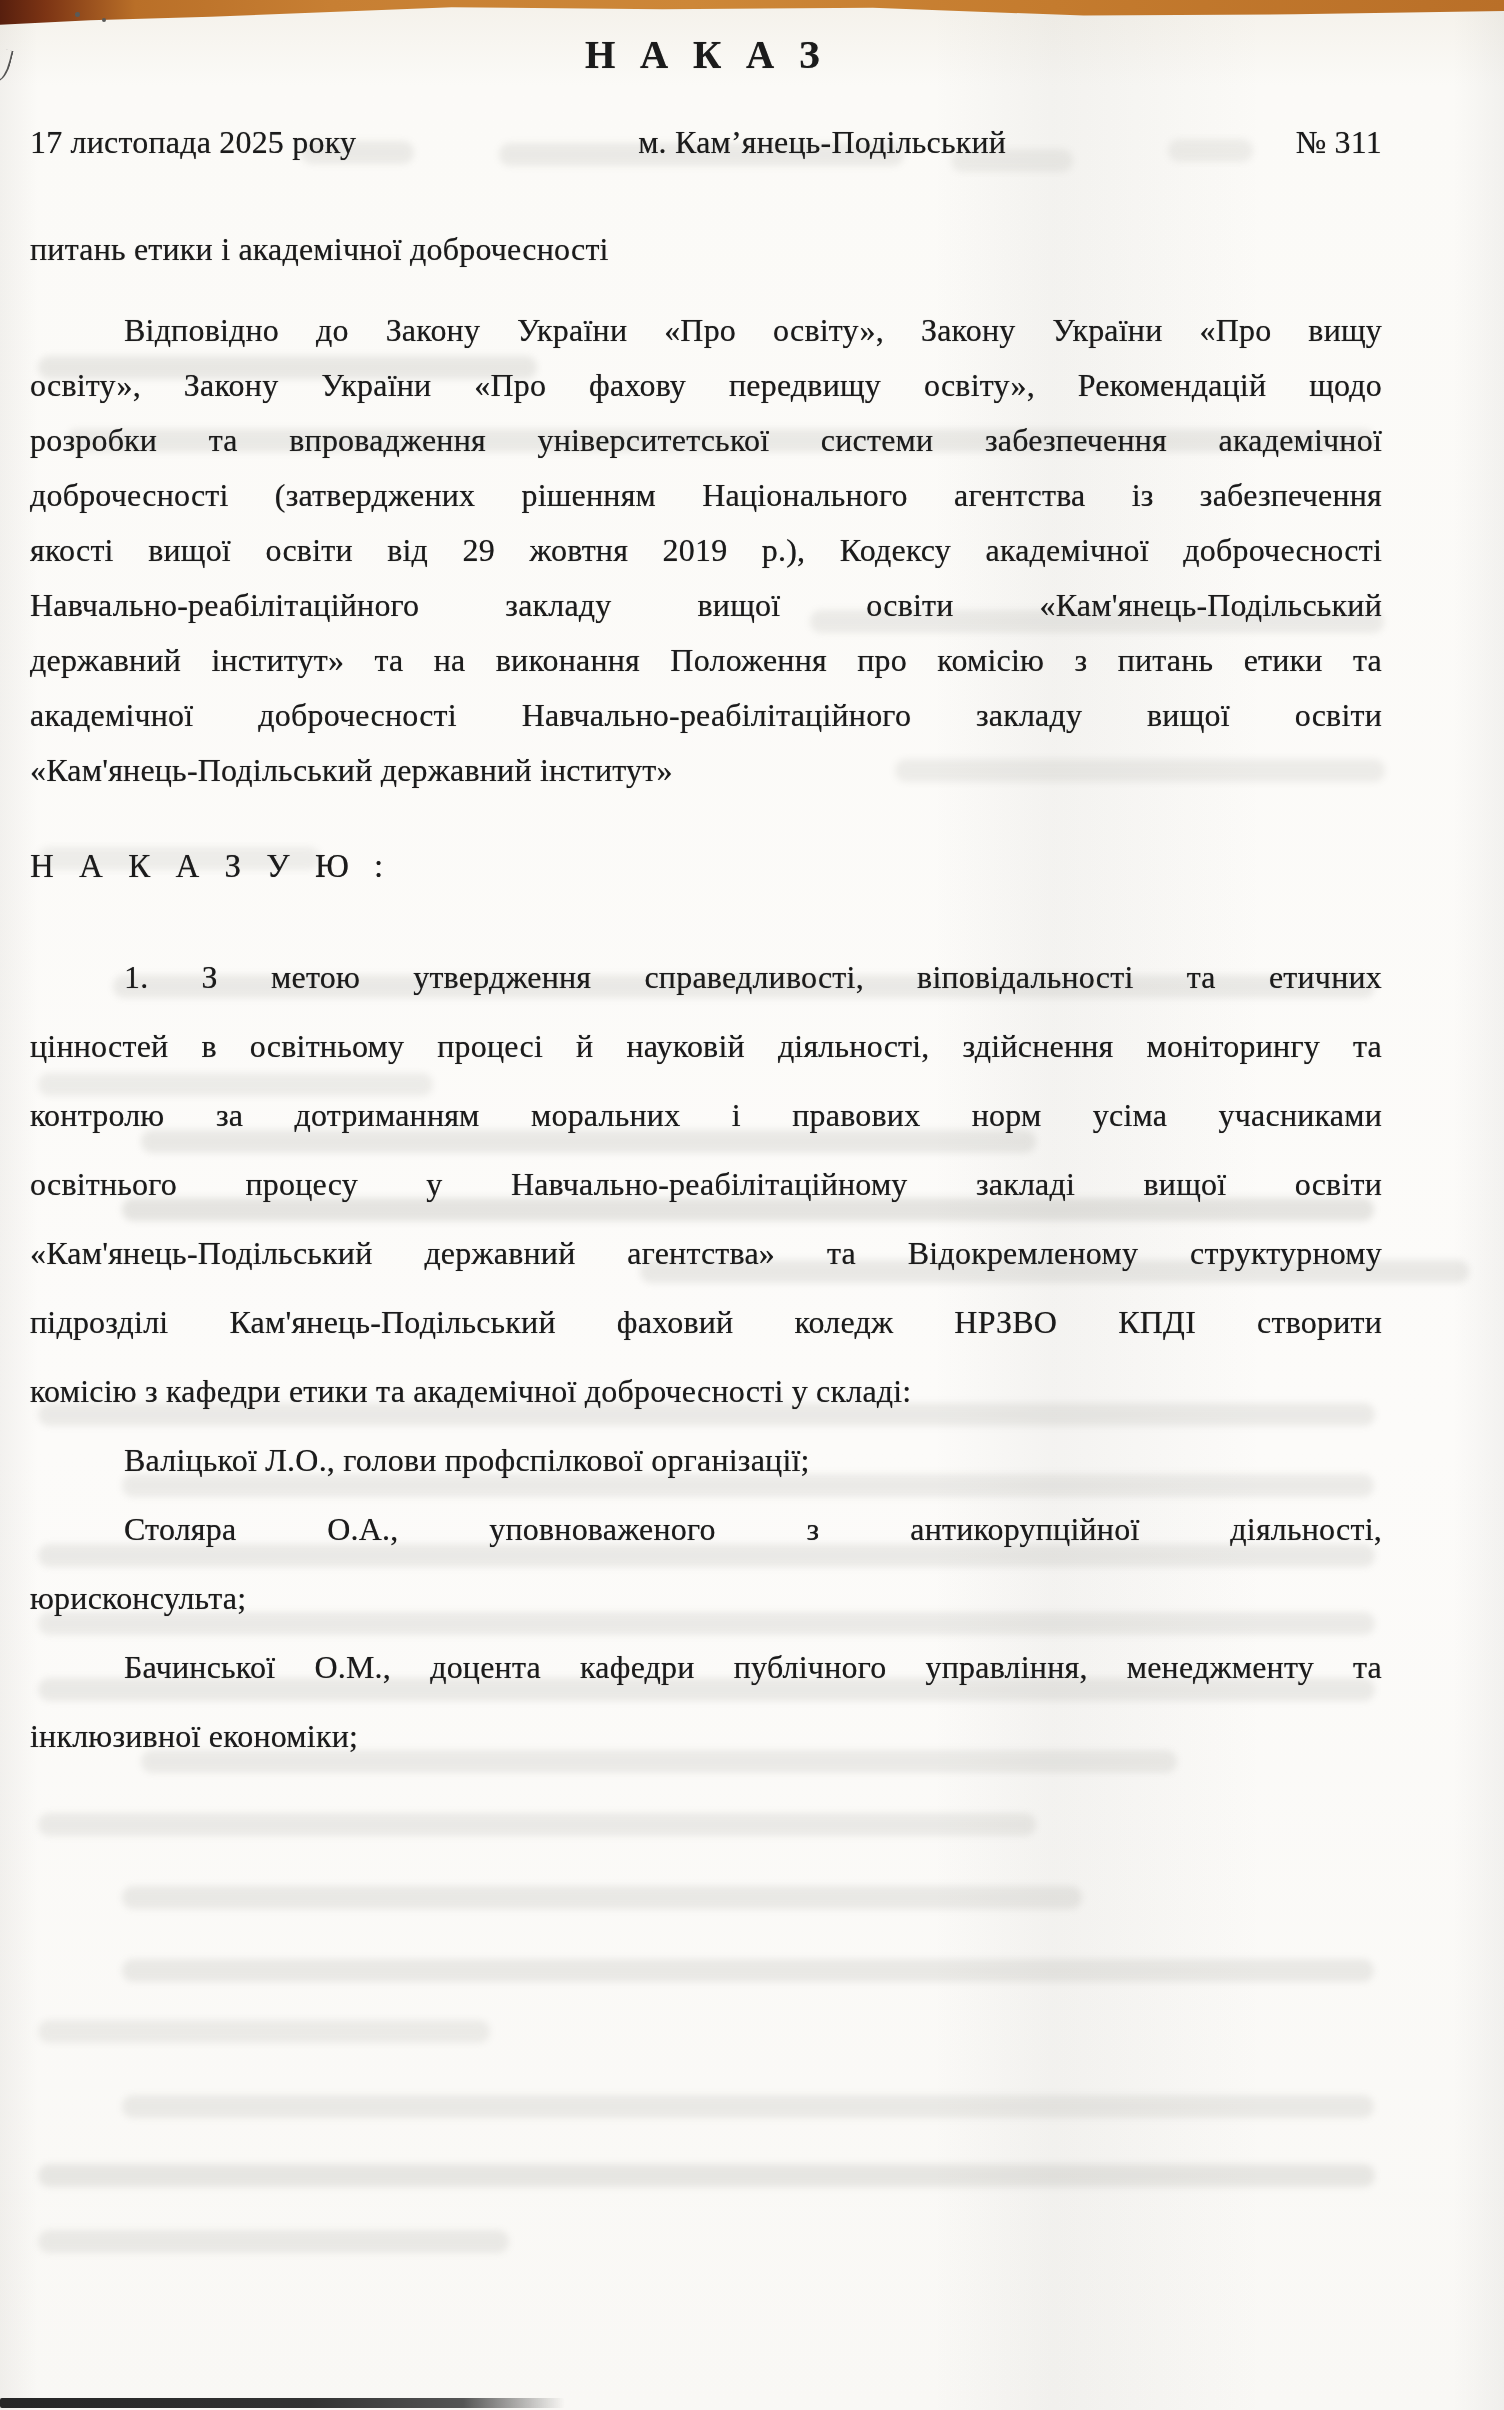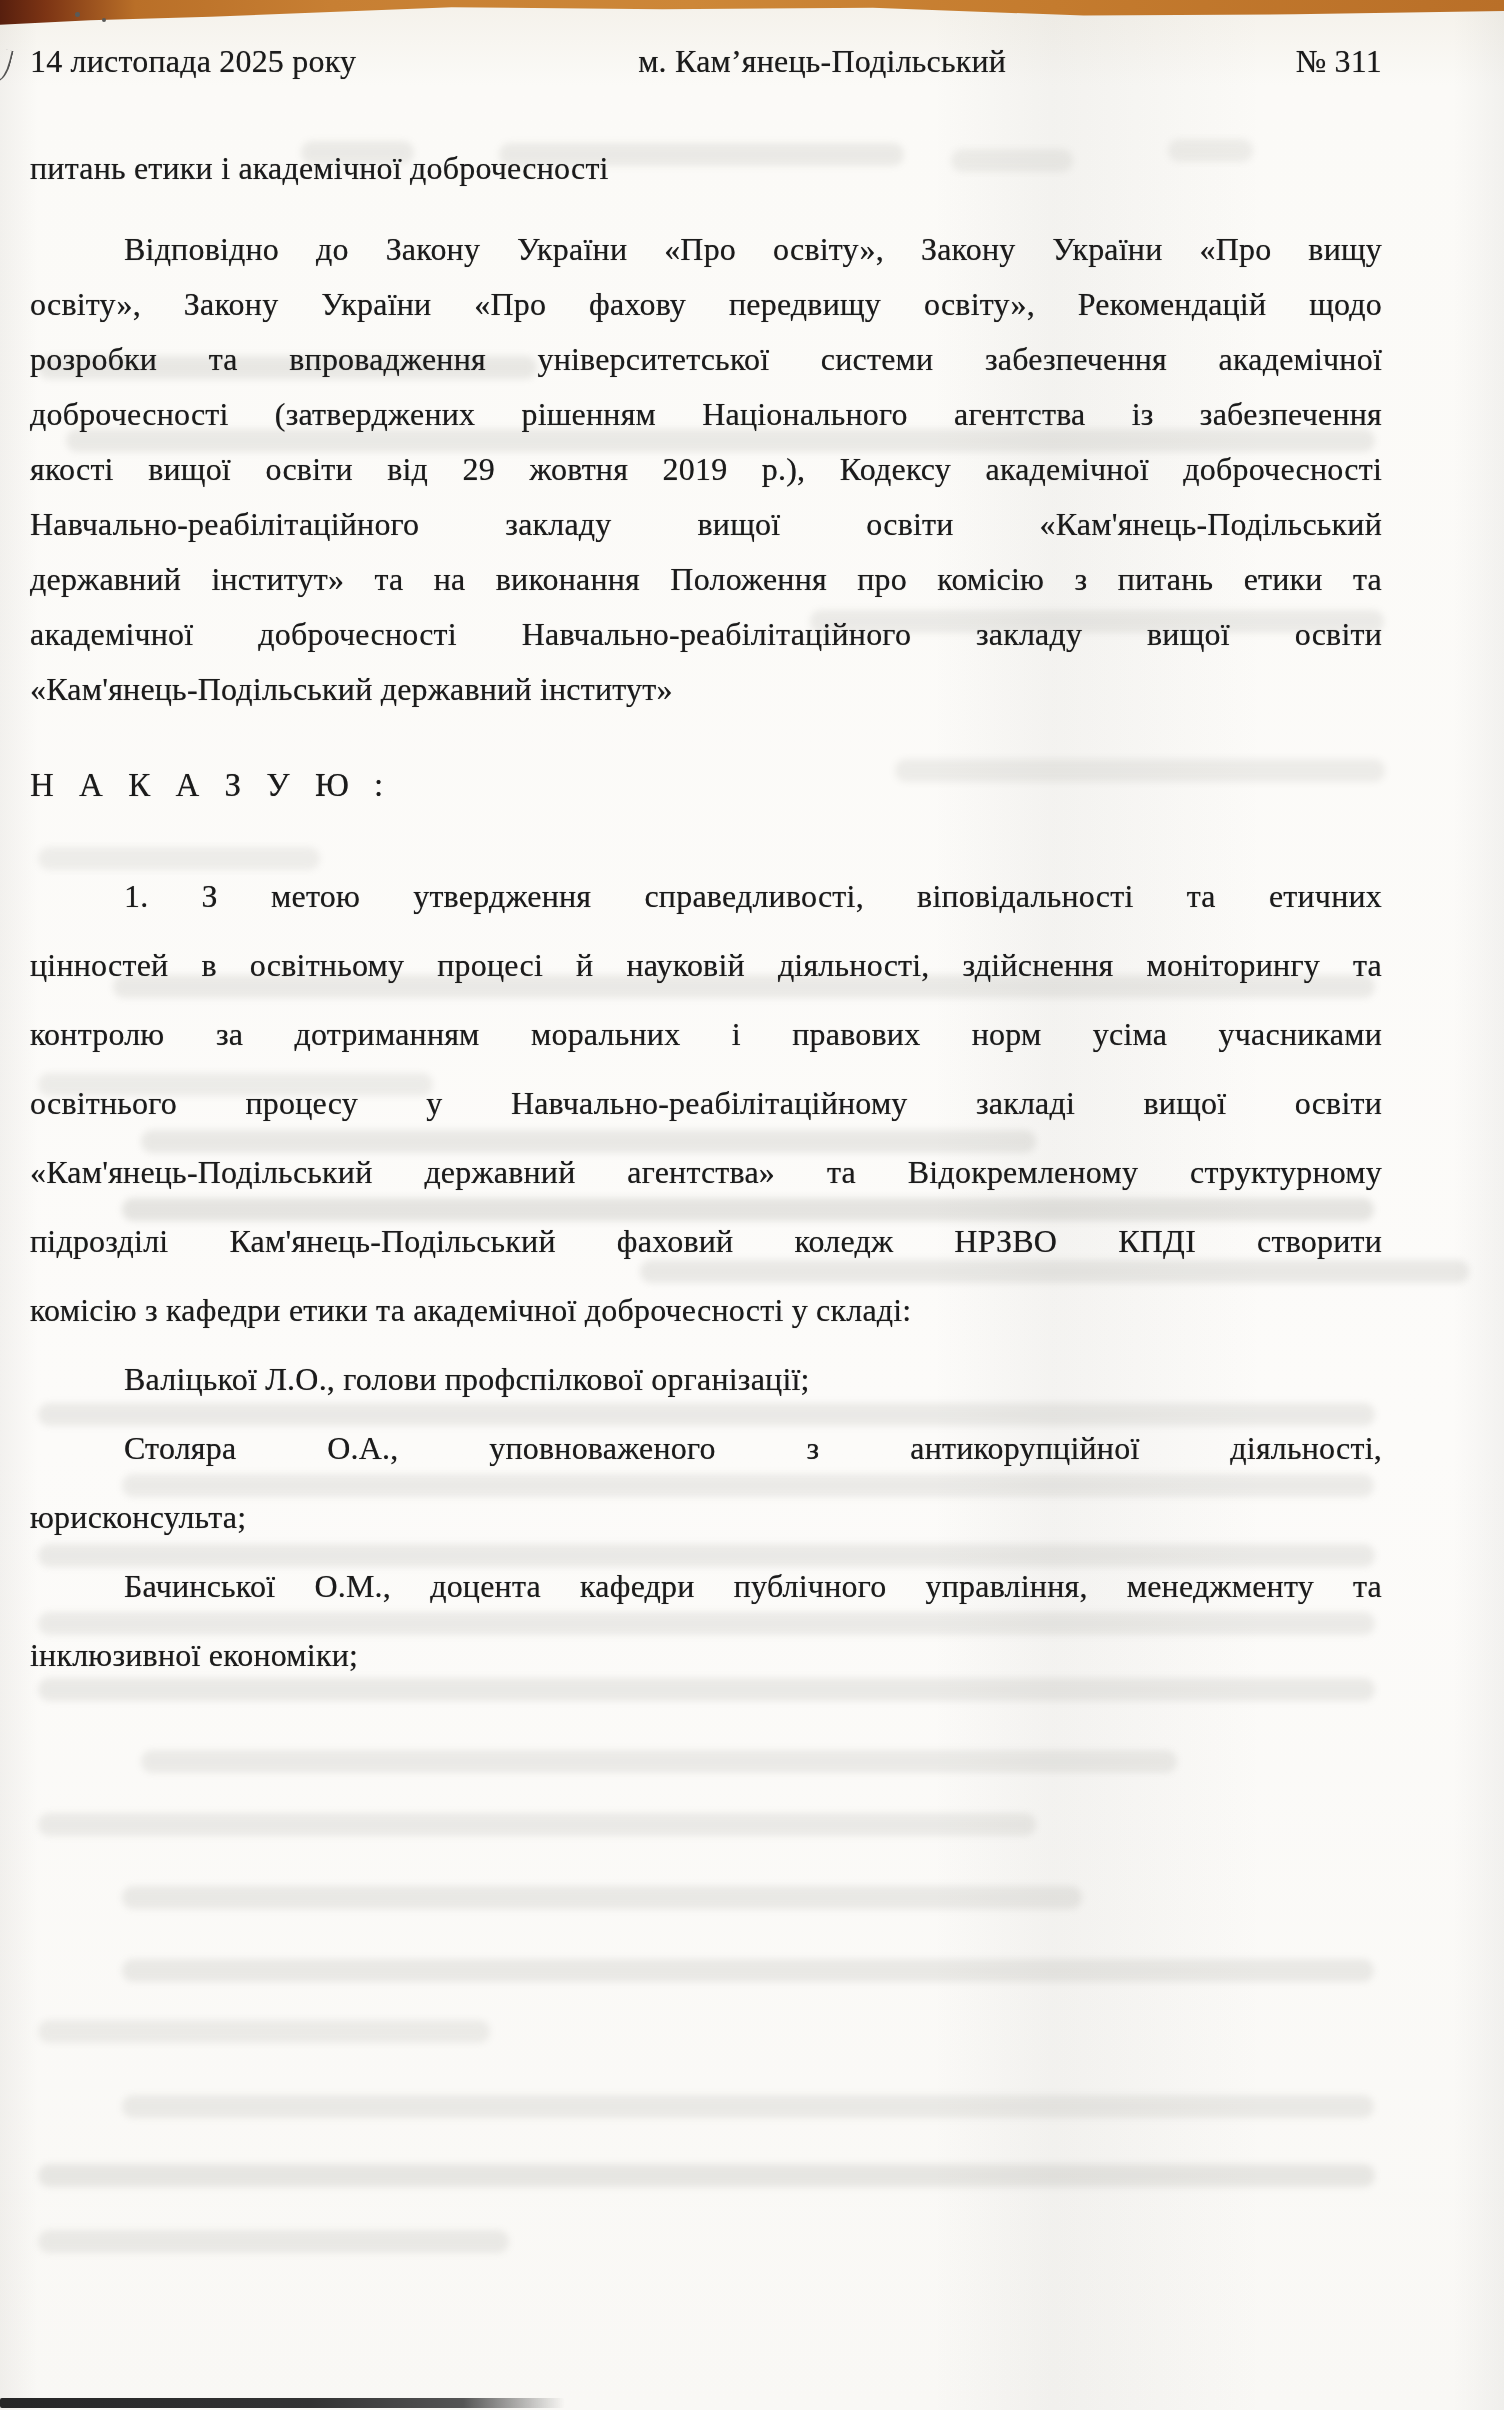--- a/index.html
+++ b/index.html
@@ -95,23 +95,24 @@
       <div class="ghost" style="top: 1959px; left: 122px; width: 1252px; height: 22.6px; opacity: 0.15;"></div>
       <div class="ghost" style="top: 2020px; left: 38px; width: 452px; height: 22.6px; opacity: 0.13;"></div>
       <div class="ghost" style="top: 2095px; left: 122px; width: 1252px; height: 22.6px; opacity: 0.14;"></div>
       <div class="ghost" style="top: 2164px; left: 38px; width: 1337px; height: 22.6px; opacity: 0.17;"></div>
       <div class="ghost" style="top: 2230px; left: 38px; width: 471px; height: 22.6px; opacity: 0.14;"></div>
     </div>
 
   <div class="content">
 
 
+    <div class="title center">Н А К А З</div>
 
     <div class="meta">
-      <span class="date">14 листопада 2025 року</span>
+      <span class="date">17 листопада 2025 року</span>
       <span class="place">м. Кам’янець-Подільський</span>
       <span class="num">№ 311</span>
     </div>
 
     <div class="subject">
       <div>питань етики і академічної доброчесності</div>
     </div>
 
     <div class="preamble">
       <div class="ln jl ind">Відповідно до Закону України «Про освіту», Закону України «Про вищу</div>

